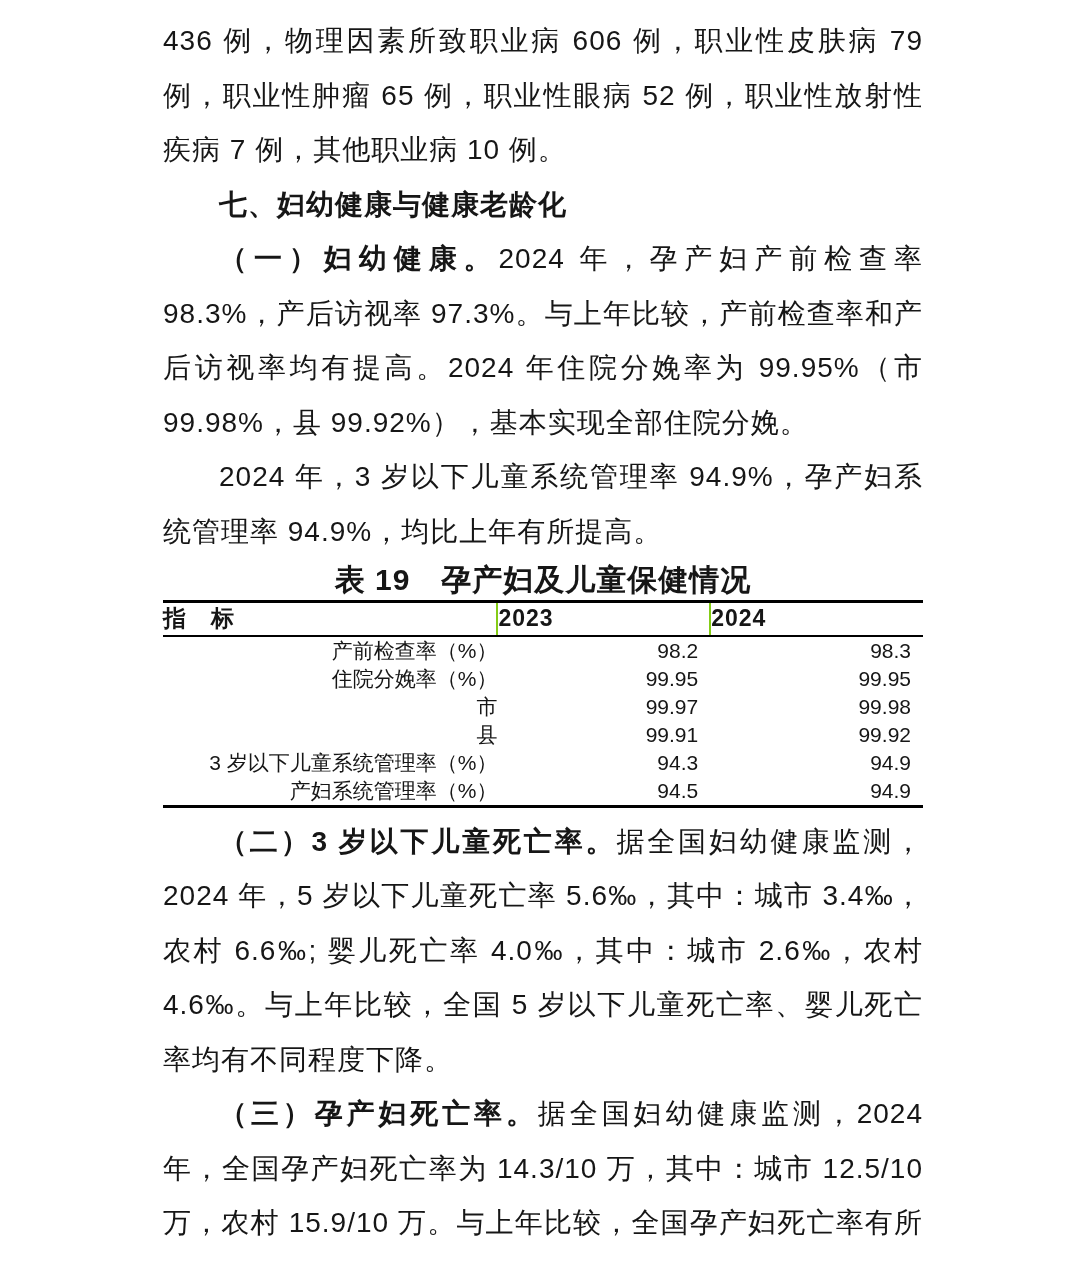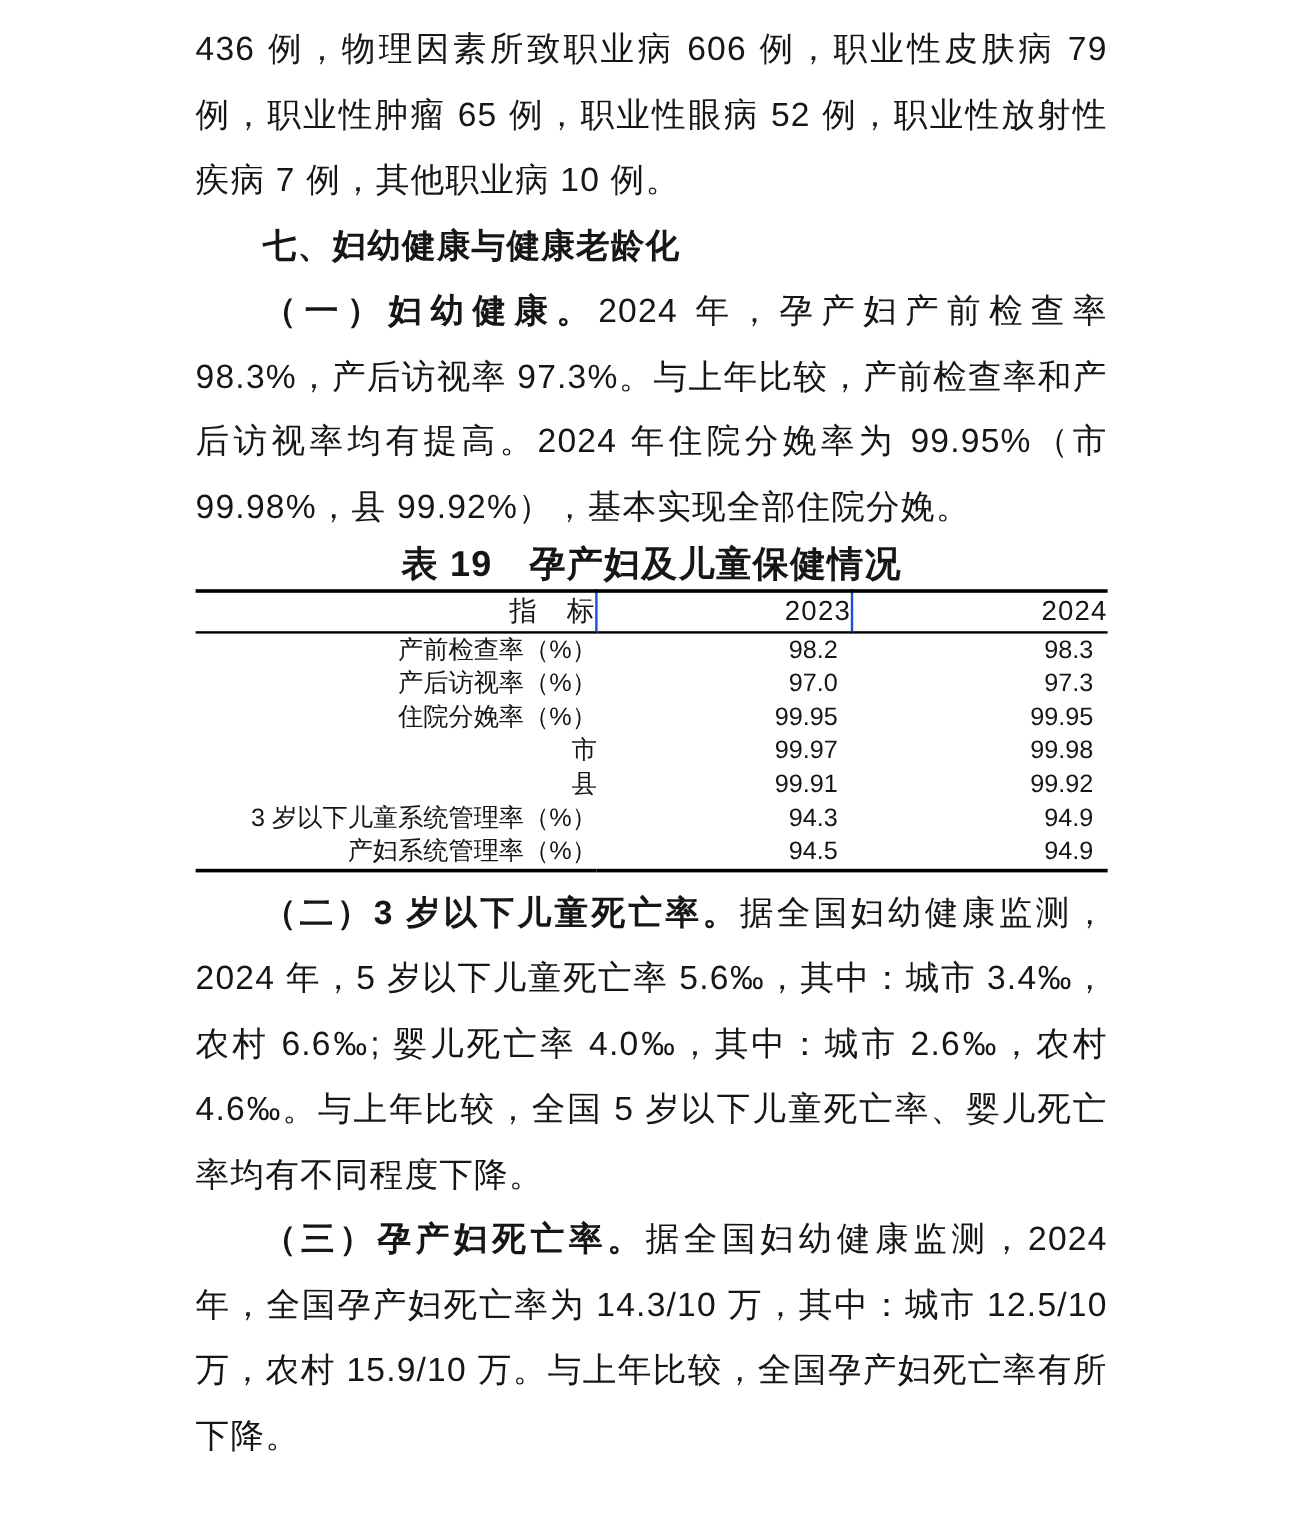--- a/index.html
+++ b/index.html
@@ -37,26 +37,26 @@
     table-layout: fixed;
     border-top: 3px solid #000;
     border-bottom: 3px solid #000;
   }
   col.c-label { width: 44%; }
   col.c-y1 { width: 28%; }
   col.c-y2 { width: 28%; }
   thead th {
     border-bottom: 2px solid #000;
     font-size: 23px;
-    font-weight: normal;
+    font-weight: bold;
     height: 34px;
-    text-align: right;
+    text-align: left;
     letter-spacing: 1px;
   }
-  thead th + th { border-left: 2px solid #1d4ed8; }
+  thead th + th { border-left: 2px solid #84cc16; }
   tbody td {
     font-size: 21px;
     height: 28px;
     line-height: 28px;
     white-space: nowrap;
     overflow: hidden;
   }
   td.label { padding-left: 4px; text-align: right; }
   td.label.sub { padding-left: 32px; }
   td.num { text-align: right; padding-right: 12px; }
@@ -65,20 +65,21 @@
 </style>
 </head>
 <body>
 
 <div class="page">
 
   <div class="before-table">
       <p class="para"><span class="seg">436 例，物理因素所致职业病 606 例，职业性皮肤病 79 例，职业性肿瘤 65 例，职业性眼病 52 例，职业性放射性疾病 7 例，其他职业病 10 例。</span></p>
       <p class="para indent"><span class="seg seg-bold">七、妇幼健康与健康老龄化</span></p>
       <p class="para indent"><span class="seg seg-bold">（一）妇幼健康。</span><span class="seg">2024 年，孕产妇产前检查率 98.3%，产后访视率 97.3%。与上年比较，产前检查率和产后访视率均有提高。2024 年住院分娩率为 99.95%（市 99.98%，县 99.92%），基本实现全部住院分娩。</span></p>
+      <p class="para indent"><span class="seg">2024 年，3 岁以下儿童系统管理率 94.9%，孕产妇系统管理率 94.9%，均比上年有所提高。</span></p>
     </div>
 
   <div class="table-block">
     <div class="table-title">表 19　孕产妇及儿童保健情况</div>
     <table>
       <colgroup>
         <col class="c-label">
           <col class="c-y1">
           <col class="c-y2">
       </colgroup>
@@ -87,25 +88,20 @@
           <th>指　标</th>
           <th>2023</th>
           <th>2024</th>
         </tr>
       </thead>
       <tbody id="table-body">
           <tr>
             <td class="label">产前检查率（%）</td>
             <td class="num">98.2</td>
             <td class="num">98.3</td>
-          </tr>
-          <tr>
-            <td class="label">产后访视率（%）</td>
-            <td class="num">97.0</td>
-            <td class="num">97.3</td>
           </tr>
           <tr>
             <td class="label">住院分娩率（%）</td>
             <td class="num">99.95</td>
             <td class="num">99.95</td>
           </tr>
           <tr>
             <td class="label sub">市</td>
             <td class="num">99.97</td>
             <td class="num">99.98</td>

